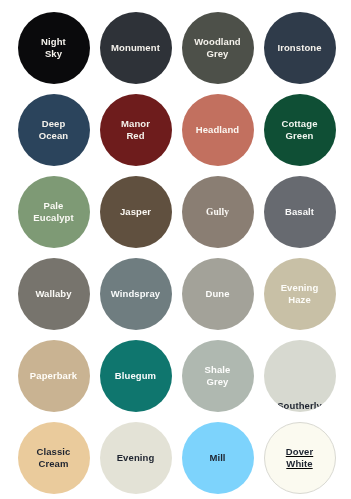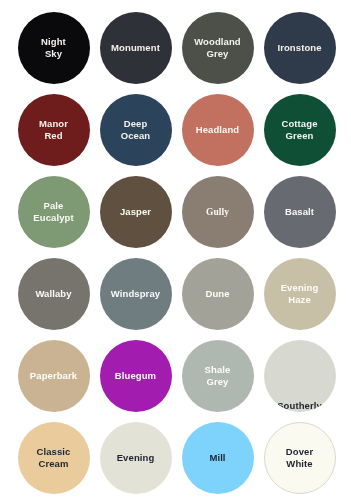--- a/index.html
+++ b/index.html
@@ -65,27 +65,27 @@
       <div class="swatch" style="background: rgb(46, 50, 56);">
         <span class="swatch-label" style="color: rgb(245, 242, 236);">Monument</span>
       </div>
       <div class="swatch" style="background: rgb(77, 80, 73);">
         <span class="swatch-label" style="color: rgb(245, 242, 236);">Woodland
 Grey</span>
       </div>
       <div class="swatch" style="background: rgb(47, 59, 74);">
         <span class="swatch-label" style="color: rgb(245, 242, 236);">Ironstone</span>
       </div>
+      <div class="swatch" style="background: rgb(43, 68, 92);">
+        <span class="swatch-label" style="color: rgb(245, 242, 236);">Deep
+Ocean</span>
+      </div>
       <div class="swatch" style="background: rgb(110, 28, 28);">
         <span class="swatch-label" style="color: rgb(245, 242, 236);">Manor
 Red</span>
-      </div>
-      <div class="swatch" style="background: rgb(43, 68, 92);">
-        <span class="swatch-label" style="color: rgb(245, 242, 236);">Deep
-Ocean</span>
       </div>
       <div class="swatch" style="background: rgb(194, 112, 95);">
         <span class="swatch-label" style="color: rgb(251, 247, 242);">Headland</span>
       </div>
       <div class="swatch" style="background: rgb(15, 79, 53);">
         <span class="swatch-label" style="color: rgb(242, 246, 240);">Cottage
 Green</span>
       </div>
       <div class="swatch" style="background: rgb(126, 154, 117);">
         <span class="swatch-label" style="color: rgb(251, 250, 245);">Pale
@@ -109,38 +109,38 @@
       <div class="swatch" style="background: rgb(163, 162, 153);">
         <span class="swatch-label" style="color: rgb(253, 253, 251);">Dune</span>
       </div>
       <div class="swatch" style="background: rgb(200, 192, 166);">
         <span class="swatch-label" style="color: rgb(253, 252, 248);">Evening
 Haze</span>
       </div>
       <div class="swatch" style="background: rgb(201, 179, 146);">
         <span class="swatch-label" style="color: rgb(255, 253, 248);">Paperbark</span>
       </div>
-      <div class="swatch" style="background: #a21caf;">
+      <div class="swatch" style="background: #0f766e;">
         <span class="swatch-label" style="color: rgb(250, 251, 252);">Bluegum</span>
       </div>
       <div class="swatch" style="background: rgb(175, 184, 176);">
         <span class="swatch-label" style="color: rgb(253, 253, 252);">Shale
 Grey</span>
       </div>
       <div class="swatch" style="background: rgb(215, 217, 208); align-items: flex-end;">
         <span class="swatch-label" style="color: rgb(30, 36, 48);">Southerly</span>
       </div>
       <div class="swatch" style="background: rgb(234, 203, 156);">
         <span class="swatch-label" style="color: rgb(30, 36, 48);">Classic
 Cream</span>
       </div>
       <div class="swatch" style="background: rgb(227, 226, 214);">
         <span class="swatch-label" style="color: rgb(30, 36, 48);">Evening</span>
       </div>
       <div class="swatch" style="background: #7dd3fc;">
         <span class="swatch-label" style="color: rgb(30, 36, 48);">Mill</span>
       </div>
-      <div class="swatch" style="background: rgb(251, 250, 240); border: 1px solid rgb(217, 217, 210);">
+      <div class="swatch" style="background: rgb(251, 250, 240); border: 1px solid rgb(217, 217, 210); text-decoration: underline;">
         <span class="swatch-label" style="color: rgb(30, 36, 48);">Dover
 White</span>
       </div>
     </div>
 </div>
 
 </body></html>

